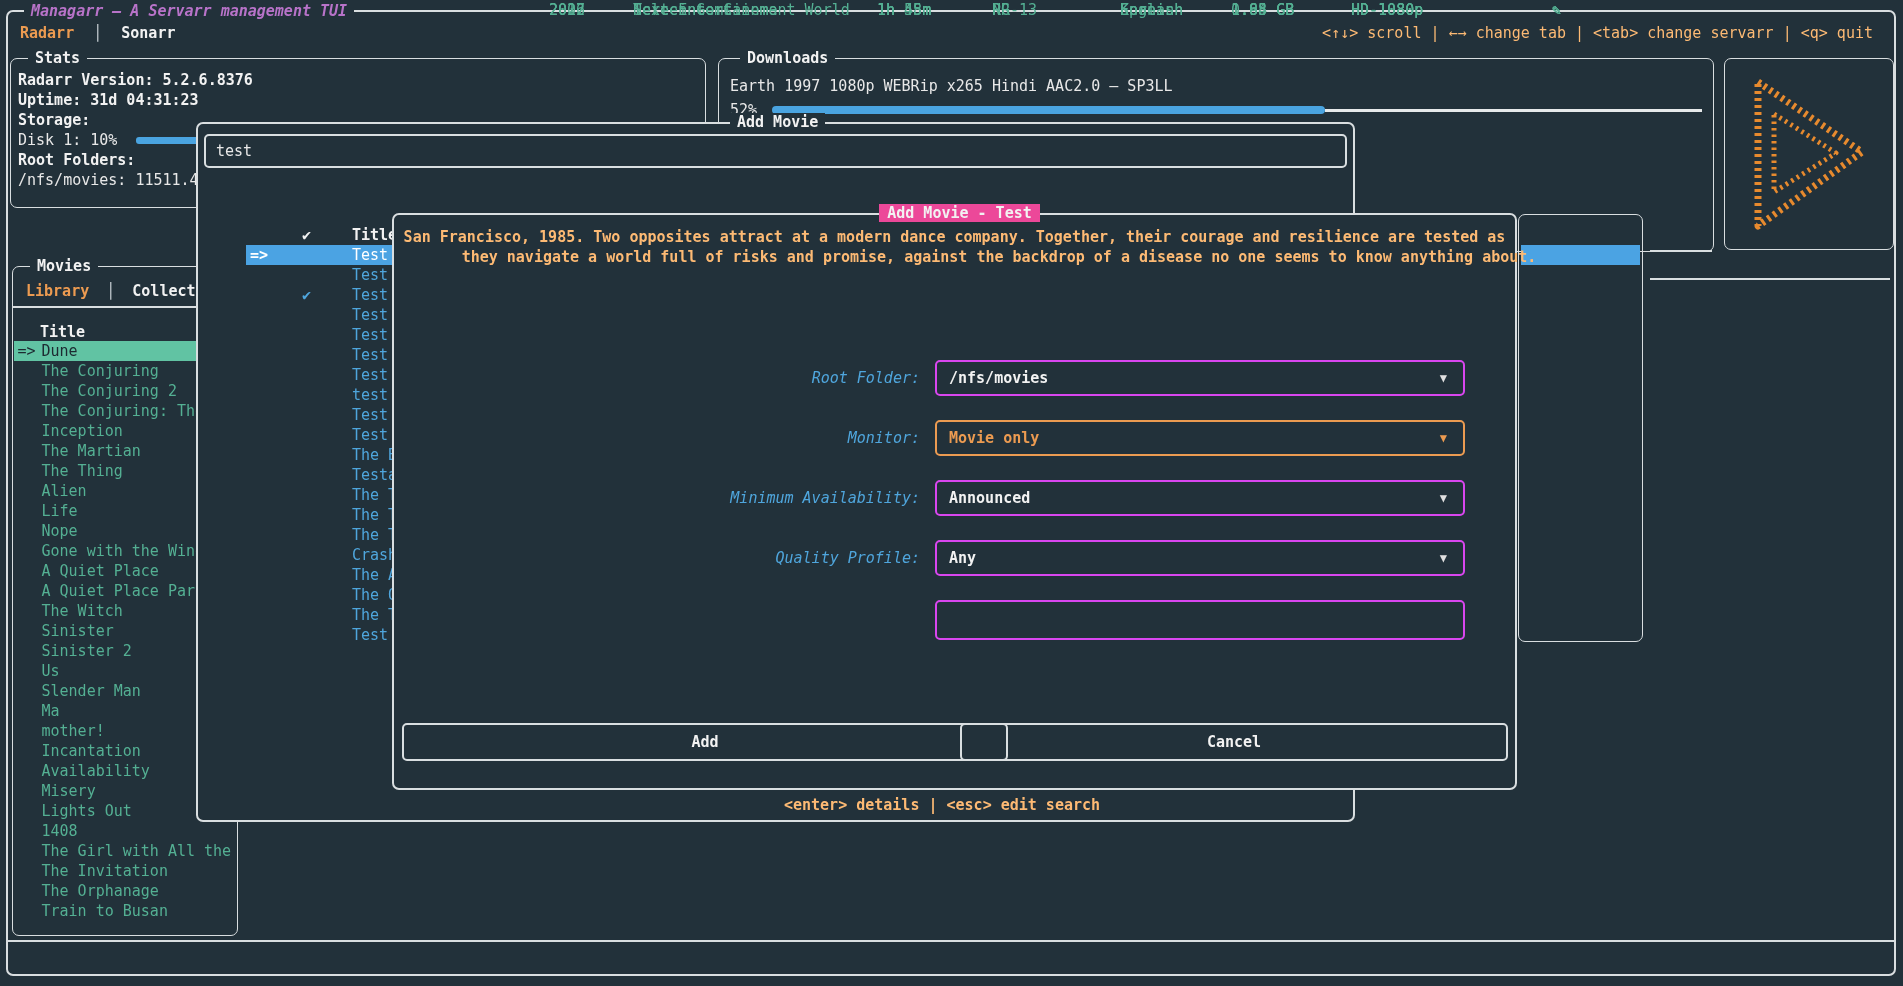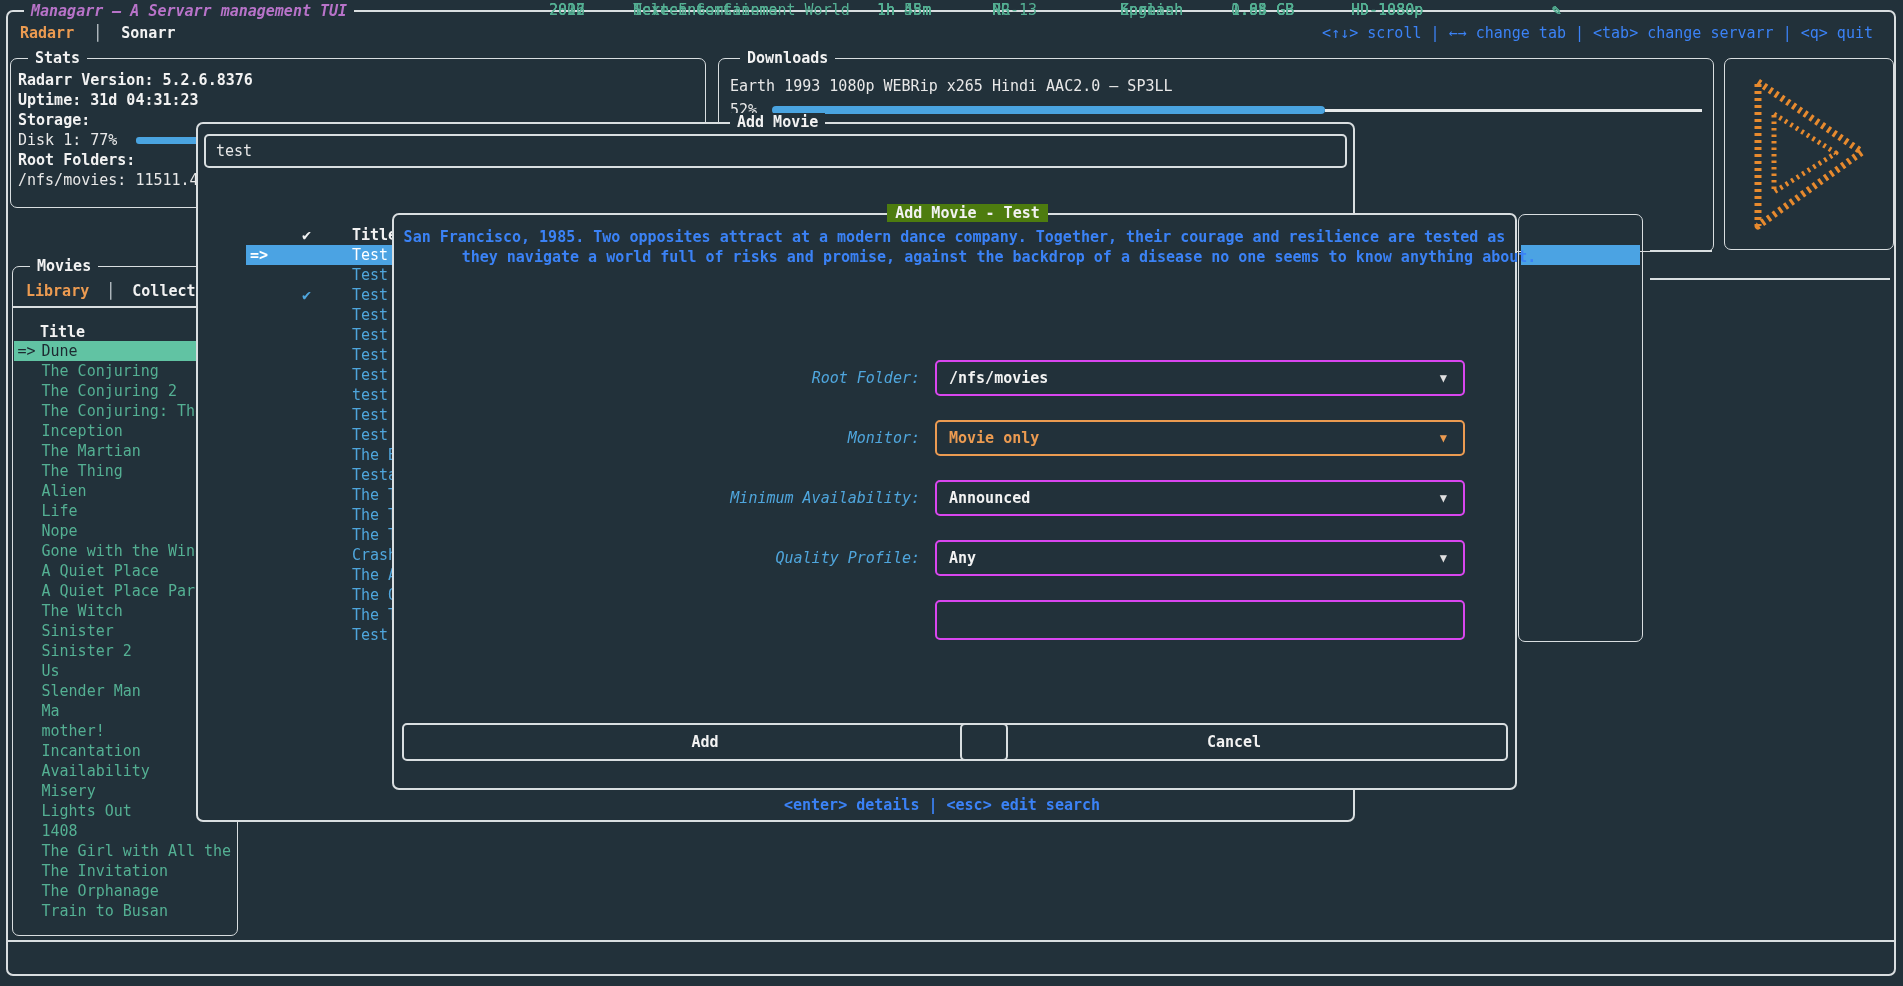--- a/index.html
+++ b/index.html
@@ -3,21 +3,21 @@
 <meta charset="utf-8">
 <style>
   * { margin:0; padding:0; box-sizing:border-box; }
   html,body { width:1903px; height:986px; background:#1b272e; overflow:hidden;
               font-family:"DejaVu Sans Mono","Liberation Mono",monospace; font-size:15px; color:#e8e8e8; }
   .abs { position:absolute; }
   .panel { position:absolute; border:2px solid #d9dee0; border-radius:7px; background:transparent; }
   .chip { position:absolute; background:#22313a; padding:0 7px; font-weight:bold; color:#f2f2f2; white-space:nowrap; z-index:3; }
   .row20 { height:20px; line-height:20px; white-space:nowrap; }
   .bold { font-weight:bold; }
-  .blue { color:#3b82f6; }
+  .blue { color:#fdba74; }
   .orange { color:#ec9b51; }
   .white { color:#f2f2f2; }
   .dim-sep { color:#c7ced2; }
   .hline { position:absolute; background:#d9dee0; height:2px; }
   #screen { position:absolute; left:0; top:0; width:1903px; height:986px; background:#22313a; }
   
   #movie-list .mrow { position:relative; height:20px; line-height:20px; padding-left:28px; color:#54b093; white-space:nowrap; overflow:hidden; }
   #movie-list .mrow.selected { background:#61c3a3; color:#1d2a31; font-weight:normal; }
   #movie-list .mrow .marker { position:absolute; left:4px; top:0; }
   
@@ -54,30 +54,30 @@
 
   <div class="abs blue" style="right:30px; top:22px; height:22px; line-height:22px; white-space:nowrap;">&lt;↑↓&gt; scroll | ←→ change tab | &lt;tab&gt; change servarr | &lt;q&gt; quit</div>
 
   <div class="panel" style="left:10px; top:58px; width:696px; height:150px; border-width:1.5px;"></div>
   <div class="chip" style="left:28px; top:49px;">Stats</div>
   <div class="abs" style="left:18px; top:70px; width:660px;">
     <div class="row20 bold white">Radarr Version:  5.2.6.8376</div>
     <div class="row20 bold white">Uptime: 31d 04:31:23</div>
     <div class="row20 bold white">Storage:</div>
     <div class="row20">
-      <span>Disk 1: 77%</span>
+      <span>Disk 1: 10%</span>
       <span style="display:inline-block; width:86px; height:7px; background:#4aa4e0; border-radius:3px; margin-left:10px; vertical-align:middle;"></span>
     </div>
     <div class="row20 bold white">Root Folders:</div>
     <div class="row20">/nfs/movies: 11511.43 GB</div>
   </div>
 
   <div class="panel" style="left:718px; top:58px; width:996px; height:194px; border-width:1.5px;"></div>
   <div class="chip" style="left:740px; top:49px;">Downloads</div>
-  <div class="abs row20" style="left:730px; top:76px;">Earth 1993 1080p WEBRip x265 Hindi AAC2.0 – SP3LL</div>
+  <div class="abs row20" style="left:730px; top:76px;">Earth 1997 1080p WEBRip x265 Hindi AAC2.0 – SP3LL</div>
   <div class="abs row20" style="left:730px; top:100px;">
     <span>52%</span>
   </div>
   <div class="abs" style="left:772px; top:106px; width:553px; height:8px; background:#4aa4e0; border-radius:4px;"></div>
   <div class="abs" style="left:1325px; top:109px; width:377px; height:3px; background:#e6e9ea;"></div>
 
   <div class="panel" style="left:1724px; top:58px; width:170px; height:192px; border-width:1.5px;"></div>
   <svg class="abs" style="left:1744px; top:74px;" width="132" height="160" viewBox="0 0 132 160">
     <path d="M14 8 L118 78 L14 152 Z" fill="none" stroke="#e78a2e" stroke-width="7" stroke-dasharray="3 4" stroke-linejoin="round"></path>
     <path d="M30 40 L92 79 L30 118 Z" fill="none" stroke="#e78a2e" stroke-width="5" stroke-dasharray="2.5 4" stroke-linejoin="round"></path>
@@ -404,18 +404,18 @@
 
     <div class="field-box" style="top:385px; height:40px;">
       <span></span>
     </div>
 
     <div class="btn" style="left:8px; top:508px; width:606px;">Add</div>
     <div class="btn" style="left:566px; top:508px; width:548px;">Cancel</div>
   </div>
 
   <div class="chip" style="left:0; top:204px; background:transparent; width:1903px; text-align:center; pointer-events:none;">
-    <span style="background:#4d7c0f; padding:0 8px; position:relative; left:16px;">Add Movie - Test</span>
+    <span style="background:#ec4899; padding:0 8px; position:relative; left:8px;">Add Movie - Test</span>
   </div>
 
   <div class="hline" style="left:7px; top:940px; width:1888px; height:1.5px;"></div>
 
 </div>
 
 </body></html>

